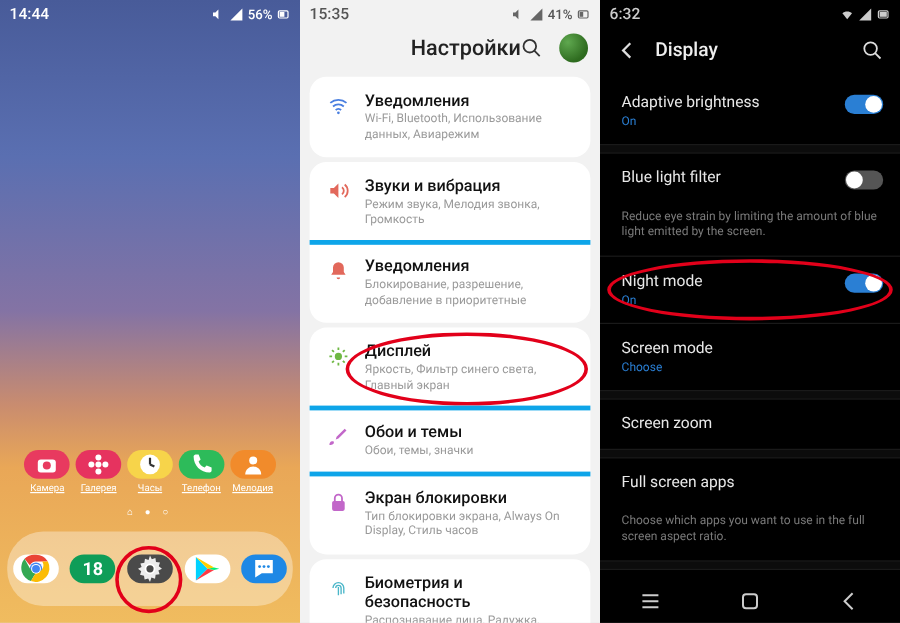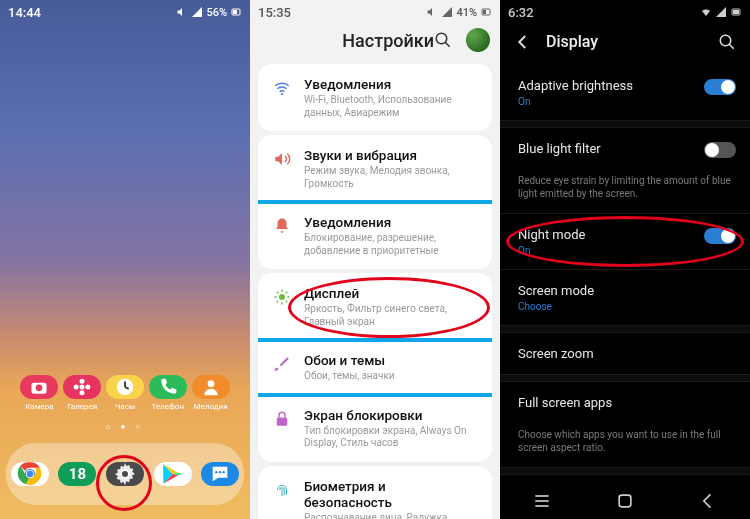--- a/index.html
+++ b/index.html
@@ -3,21 +3,21 @@
 <meta charset="utf-8">
 <style>
   * { box-sizing: border-box; margin: 0; padding: 0; }
   body { font-family: -apple-system, Roboto, Arial, sans-serif; background: #ddd; width: 750px; height: 519px; display: flex; overflow: hidden; }
   .screen { width: 250px; height: 519px; position: relative; overflow: hidden; }
   
   .s1 { background: linear-gradient(to bottom, #485b99 0%, #5a6fb1 25%, #8473a4 50%, #c98c6f 65%, #e9a757 75%, #f0bc5f 100%); color: #fff; }
   .statusbar { display: flex; justify-content: space-between; align-items: center; padding: 4px 8px 2px; font-size: 13px; font-weight: 500; height: 22px; }
   .statusbar .right { display: flex; align-items: center; gap: 3px; font-size: 11px; }
   .statusbar .right svg { width: 12px; height: 12px; }
-  .s1 .approw { position: absolute; left: 0; right: 0; display: flex; justify-content: space-around; padding: 0 18px; }
+  .s1 .approw { position: absolute; left: 0; right: 0; display: flex; justify-content: space-around; padding: 0 18px; text-decoration: underline; }
   .s1 .approw.top { bottom: 108px; }
   .s1 .dots { position: absolute; bottom: 88px; left: 0; right: 0; text-align: center; font-size: 8px; color: #fff; letter-spacing: 4px; }
   .s1 .dockwrap { position: absolute; bottom: 14px; left: 6px; right: 6px; height: 62px; background: rgba(255,255,255,0.35); border-radius: 30px; display: flex; justify-content: space-around; align-items: center; }
   .appicon { display: flex; flex-direction: column; align-items: center; width: 46px; }
   .appicon .ic { width: 38px; height: 24px; border-radius: 12px; display: flex; align-items: center; justify-content: center; position: relative; }
   .appicon .lbl { font-size: 8px; margin-top: 3px; color: #fff; text-align: center; white-space: nowrap; }
   .circle-mark { position: absolute; border: 3px solid #e2001a; border-radius: 50%; pointer-events: none; }
   
   .s2 { background: #f2f2f2; color: #222; }
   .s2 .statusbar { color: #555; }

